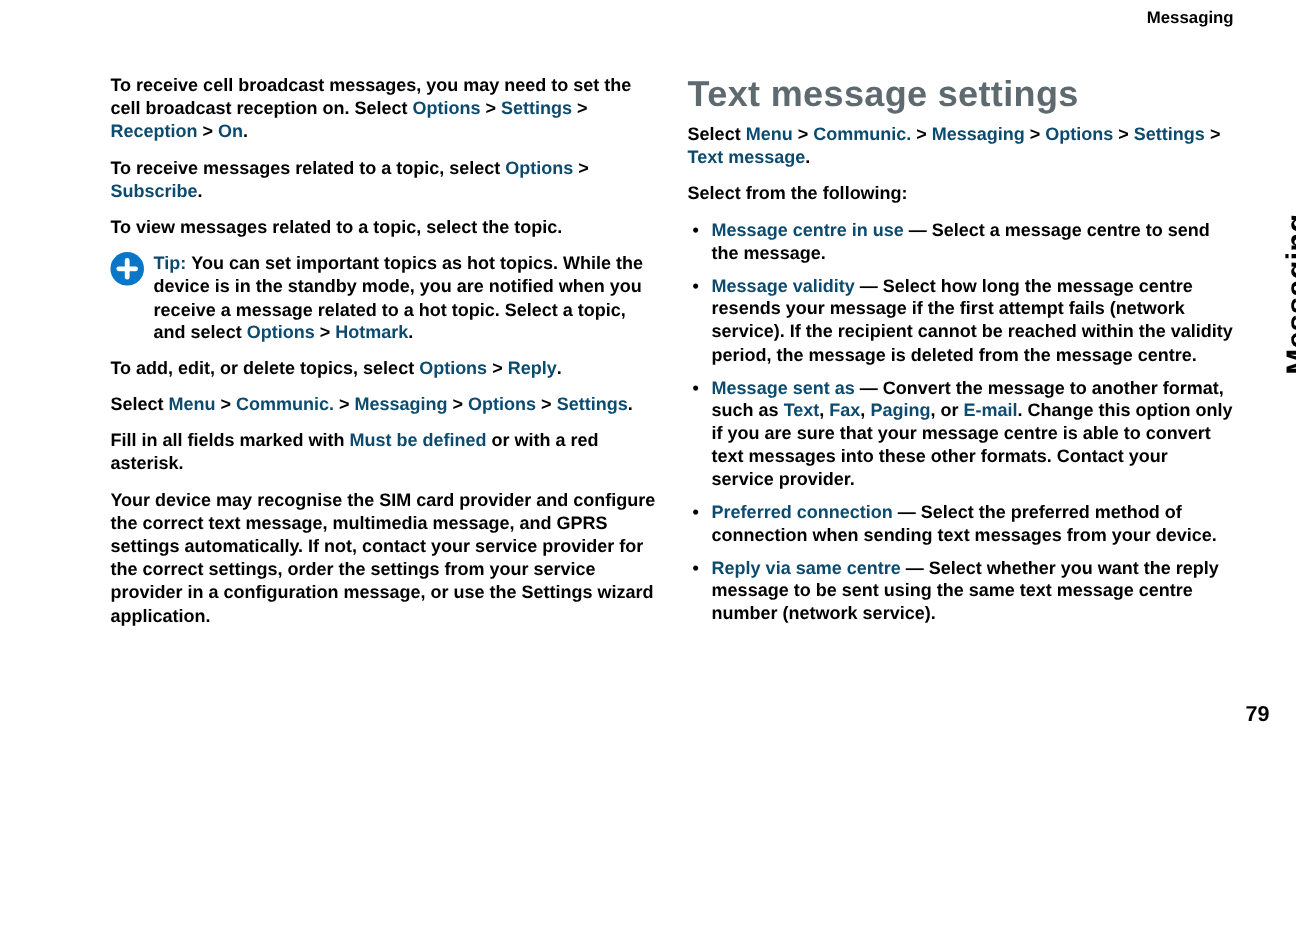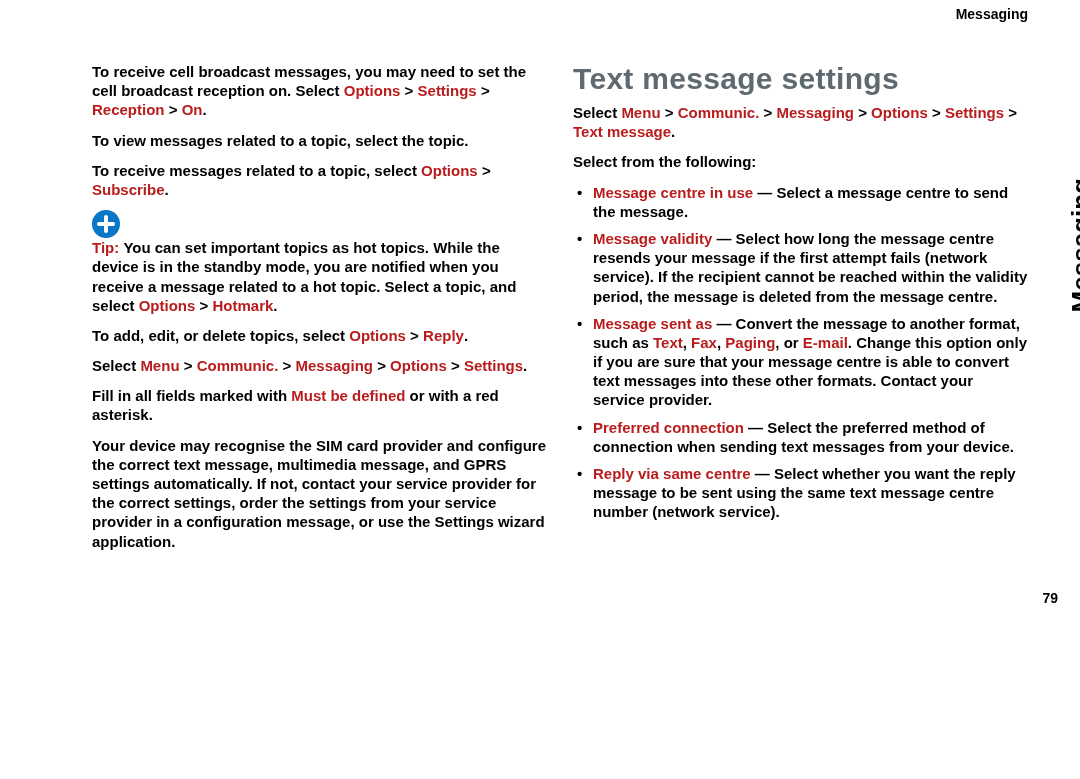--- a/index.html
+++ b/index.html
@@ -4,31 +4,31 @@
 <style>
   html,body{margin:0;padding:0;background:#fff;
     font-family:"Verdana","Trebuchet MS","Segoe UI","Helvetica Neue",Arial,sans-serif;
     color:#000;-webkit-font-smoothing:antialiased;}
   .page{position:relative;width:1080px;height:622px;overflow:hidden;box-sizing:border-box;}
   .headline-top{position:absolute;top:6px;right:52px;font-size:14px;font-weight:700;}
   .side-tab{position:absolute;top:30px;right:10px;width:32px;height:170px;}
   .side-tab-text{font-size:26px;font-weight:700;
     transform:rotate(-90deg);transform-origin:right top;
     position:absolute;right:4px;top:148px;white-space:nowrap;}
-  .page-number{position:absolute;bottom:16px;right:22px;font-size:14px;font-weight:700;}
+  .page-number{position:absolute;bottom:16px;right:22px;font-size:18px;font-weight:700;}
   .body-cols{position:absolute;left:92px;top:62px;width:936px;height:680px;
     column-count:2;column-gap:26px;column-fill:auto;
     font-size:15px;line-height:1.28;font-weight:600;}
   .body-cols p{margin:0 0 11px 0;}
-  .em{color:#b91c1c;font-weight:700;}
+  .em{color:#0c4a6e;font-weight:700;}
   h1.section{font-size:30px;font-weight:700;color:#5e6a70;margin:18px 0 8px 0;
     letter-spacing:.3px;line-height:1.1;}
   h1.section-top{font-size:30px;font-weight:700;color:#5e6a70;margin:0 0 8px 0;
     letter-spacing:.3px;line-height:1.1;}
-  .tip-block{margin:0 0 11px 0;display:flex;align-items:flex-start;flex-direction:column;}
+  .tip-block{margin:0 0 11px 0;display:flex;align-items:flex-start;}
   .tip-icon{flex:0 0 28px;height:28px;width:28px;margin-right:8px;border-radius:50%;
     background:#0a76c8;position:relative;}
   .tip-icon:before,.tip-icon:after{content:"";position:absolute;background:#fff;border-radius:2px;}
   .tip-icon:before{left:12px;top:5px;width:4px;height:18px;}
   .tip-icon:after{left:5px;top:12px;width:18px;height:4px;}
   .tip-text{flex:1;}
   ul.opts{list-style:none;padding:0;margin:0 0 0 0;}
   ul.opts>li{position:relative;padding-left:20px;margin:0 0 8px 0;}
   ul.opts>li:before{content:"•";position:absolute;left:4px;top:0;font-size:15px;}
   .colbreak{break-before:column;}
@@ -45,25 +45,25 @@
   </div>
 
   <div class="page-number">79</div>
 
   <div class="body-cols">
 
     <p>
       <span>To receive cell broadcast messages, you may need to set the cell broadcast reception on. Select </span><span class="em">Options</span><span> &gt; </span><span class="em">Settings</span><span> &gt; </span><span class="em">Reception</span><span> &gt; </span><span class="em">On</span><span>.</span>
     </p>
 
-    <p>To view messages related to a topic, select the topic.</p>
-
     <p>
       <span>To receive messages related to a topic, select </span><span class="em">Options</span><span> &gt; </span><span class="em">Subscribe</span><span>.</span>
     </p>
+
+    <p>To view messages related to a topic, select the topic.</p>
 
     <div class="tip-block">
       <div class="tip-icon"></div>
       <div class="tip-text">
         <span class="em">Tip: </span><span>You can set important topics as hot topics. While the device is in the standby mode, you are notified when you receive a message related to a hot topic. Select a topic, and select </span><span class="em">Options</span><span> &gt; </span><span class="em">Hotmark</span><span>.</span>
       </div>
     </div>
 
     <p>
       <span>To add, edit, or delete topics, select </span><span class="em">Options</span><span> &gt; </span><span class="em">Reply</span><span>.</span>

